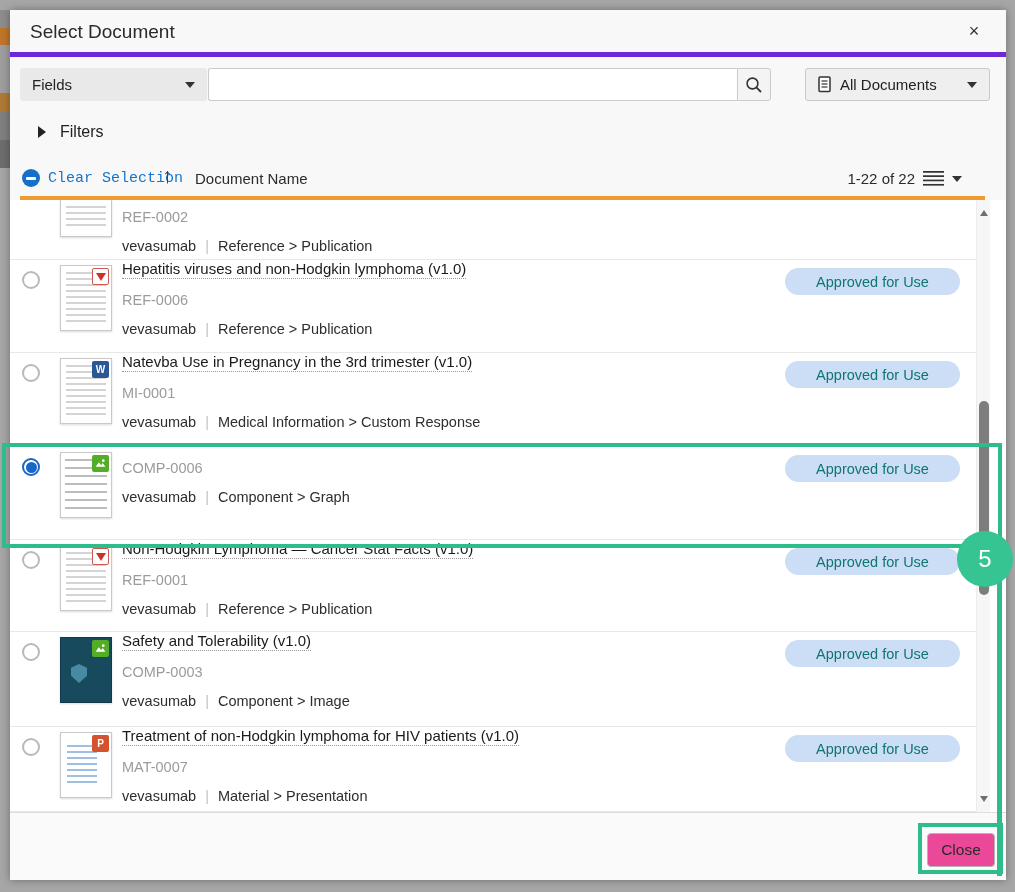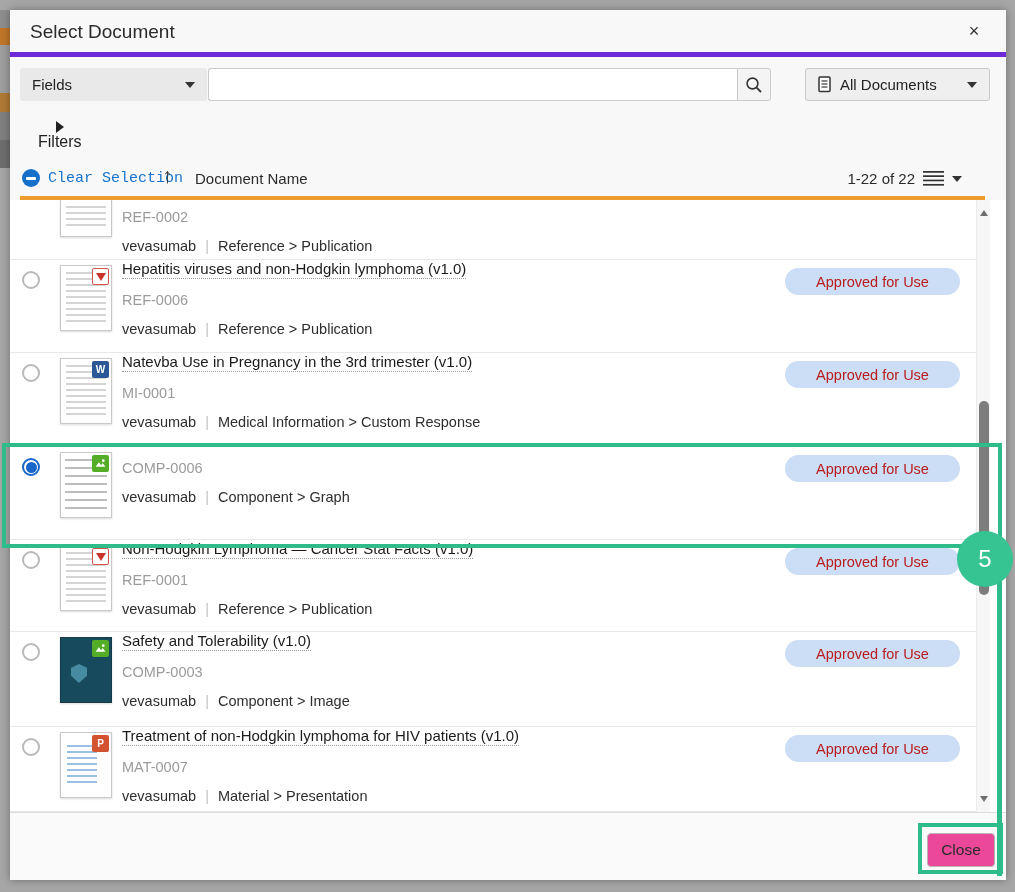--- a/index.html
+++ b/index.html
@@ -56,21 +56,21 @@
   }
   .scope-dd {
     position:absolute; left:795px; top:0; width:185px; height:33px;
     background:#efefef; border:1px solid #c9c9c9; border-radius:3px;
     font-size:15px; color:#222; display:flex; align-items:center; gap:8px;
     padding:0 12px; cursor:pointer;
   }
   .scope-dd .dd-caret { margin-left:auto; }
 
   
-  .filters-row { position:absolute; left:28px; top:111px; height:22px; display:flex; align-items:center; cursor:pointer;flex-direction:column; }
+  .filters-row { position:absolute; left:28px; top:111px; height:22px; display:flex; align-items:center; gap:14px; cursor:pointer; }
   .tri-right {
     width:0; height:0; border-top:6px solid transparent; border-bottom:6px solid transparent;
     border-left:8px solid #222; display:inline-block;
   }
   .filters-label { font-size:16px; color:#222; }
 
   
   .selection-bar { position:absolute; left:0; top:156px; width:100%; height:30px; }
   .clear-sel { position:absolute; left:12px; top:3px; display:flex; align-items:center; gap:8px; cursor:pointer;font-family:Liberation Mono, monospace; }
   .minus-icon {
@@ -138,21 +138,21 @@
   .row-body { position:absolute; left:112px; top:0; right:200px; }
   .doc-title {
     display:inline-block; margin-top:0; font-size:15px; color:#1a1a1a;
     border-bottom:1px dotted #9a9a9a; padding-bottom:1px; cursor:pointer; text-decoration:none;
   }
   .doc-number { margin-top:13px; font-size:14.5px; color:#9b9b9b; }
   .doc-meta { margin-top:13px; font-size:14.5px; color:#2e2e2e; display:flex; gap:9px; align-items:center; }
   .doc-meta .pipe { color:#c2c2c2; }
   .status-badge {
     position:absolute; right:16px; top:8px; width:175px; height:27px; border-radius:14px;
-    background:#ccddf6; color:#b91c1c; font-size:14.5px; display:flex; align-items:center;
+    background:#ccddf6; color:#0f766e; font-size:14.5px; display:flex; align-items:center;
     justify-content:center; cursor:default;
   }
   
   .doc-row.partial .thumb { top:0; height:37px; border-top:none; }
   .doc-row.partial .doc-number { margin-top:9px; }
 
   
   .scrollbar {
     position:absolute; left:966px; top:190px; width:14px; height:612px;
     background:#f6f6f6; border-left:1px solid #ececec;

